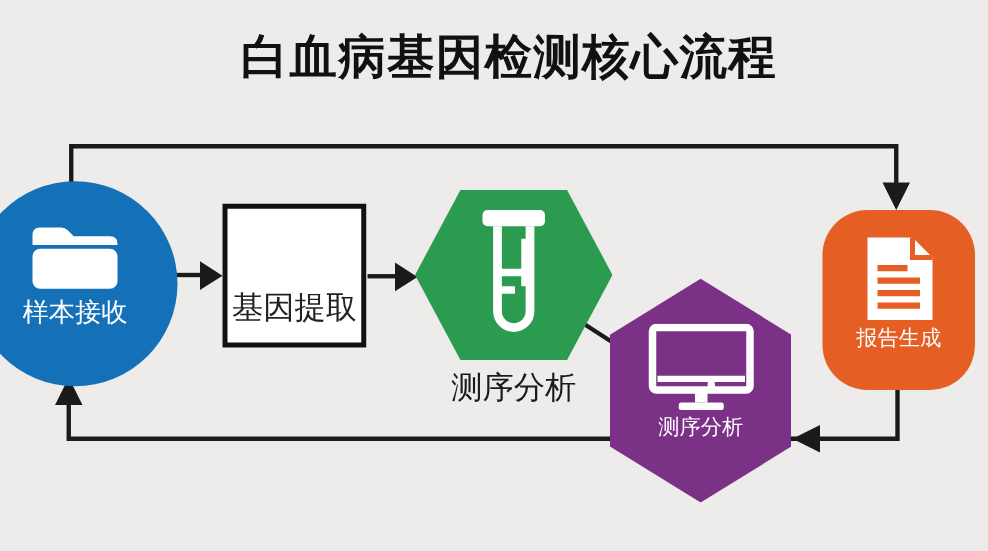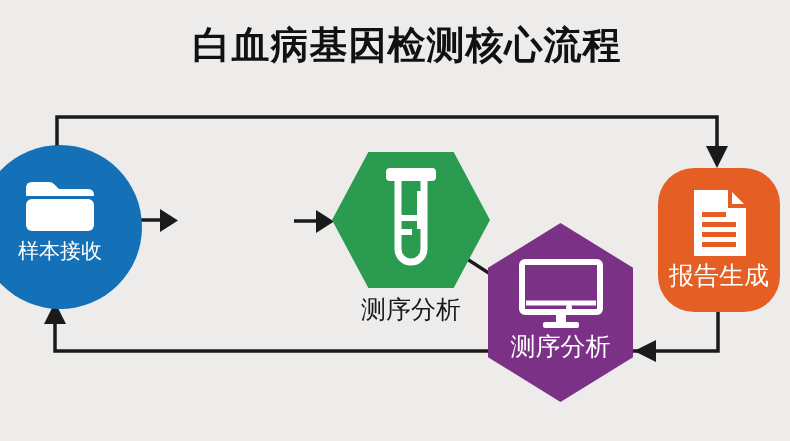--- a/index.html
+++ b/index.html
@@ -9,21 +9,21 @@
     font-family:"Liberation Sans","DejaVu Sans",sans-serif;
   }
   .canvas{position:relative;width:790px;height:441px;background:#edecea;}
   .title{
     position:absolute;top:8px;left:0;width:790px;
     text-align:center;font-size:38px;font-weight:900;color:#111;
     letter-spacing:1px;margin:12px;
   }
   .edges{position:absolute;left:0;top:0;z-index:1;}
   .node{position:absolute;z-index:2;display:flex;flex-direction:column;align-items:center;}
-  .label{font-size:25px;color:#fff;font-weight:500;line-height:1.1;white-space:nowrap;}
+  .label{font-size:17px;color:#fff;font-weight:500;line-height:1.1;white-space:nowrap;}
 
   
   .node-circle{
     left:-22px;top:145px;width:164px;height:164px;border-radius:50%;
     background:#1471b8;justify-content:flex-start;
   }
   .node-circle .icon{margin-top:30px;}
   .node-circle .label{margin-top:6px;font-size:21px;}
 
   
@@ -89,20 +89,23 @@
   </svg>
 
   <div class="node node-circle">
     <svg class="icon" width="78" height="58" viewBox="0 0 78 58">
       <path d="M5 13 q0-6 6-6 h17 q3 0 5 2 l5 5 h29 q6 0 6 6 v1 H5 z" fill="#ffffff"></path>
       <rect x="5" y="24" width="68" height="32" rx="6" fill="#ffffff"></rect>
     </svg>
     <div class="label">样本接收</div>
   </div>
 
+  <div class="node node-rect">
+    <div class="label">基因提取</div>
+  </div>
 
   <div class="node node-hex-green">
     <svg class="icon" width="62" height="106" viewBox="0 0 62 106">
       <rect x="6" y="1" width="50" height="13" rx="4" fill="#ffffff"></rect>
       <path d="M18 14 v68 a13 13 0 0 0 26 0 V14" fill="none" stroke="#ffffff" stroke-width="7"></path>
       <rect x="37" y="24" width="6" height="38" fill="#ffffff"></rect>
       <rect x="20" y="48" width="18" height="6" fill="#ffffff"></rect>
       <rect x="20" y="62" width="12" height="6" fill="#ffffff"></rect>
     </svg>
   </div>

